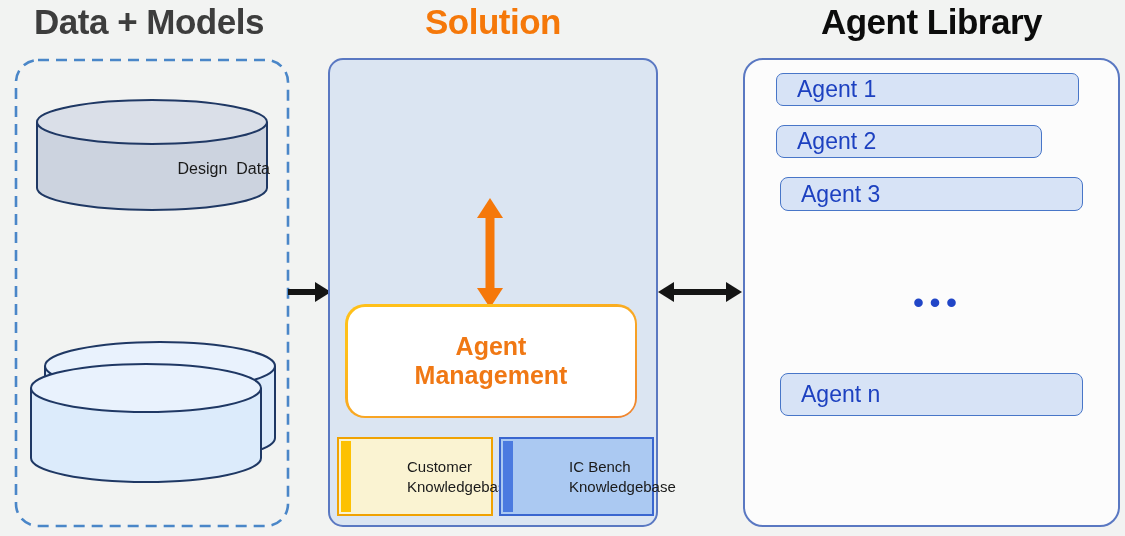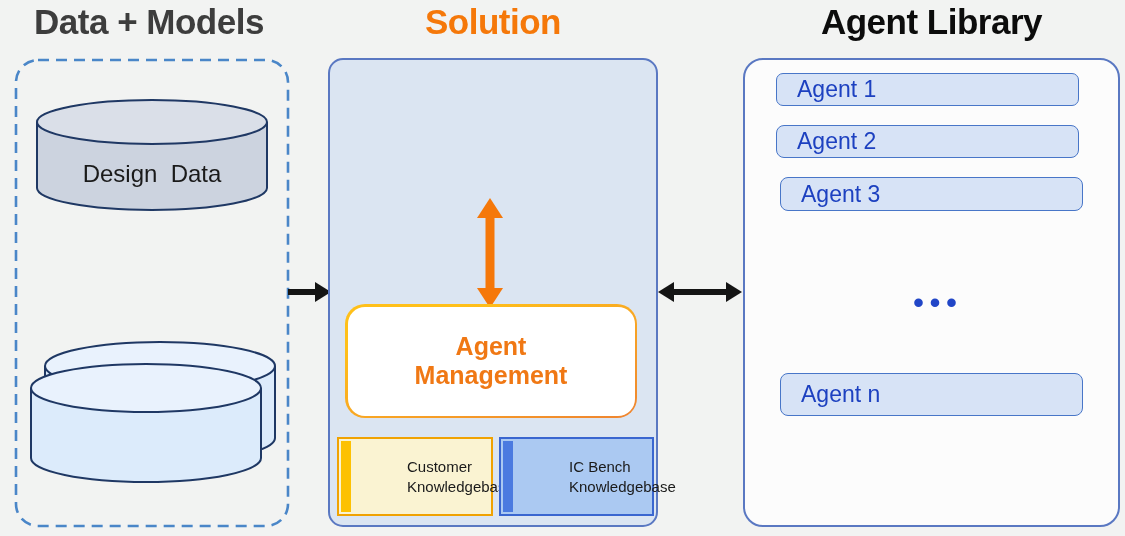--- a/index.html
+++ b/index.html
@@ -16,21 +16,21 @@
   #stage{position:relative;width:1125px;height:536px;background:var(--background);overflow:hidden;}
   .abs{position:absolute;}
   .col-title{font-size:35px;font-weight:700;text-align:center;letter-spacing:-0.5px;}
   #title-data{left:8px;top:2px;width:282px;color:var(--title-dark);}
   #title-solution{left:328px;top:2px;width:330px;color:var(--orange);}
   #title-library{left:743px;top:2px;width:377px;color:#0c0c0c;}
 
   
   #dashed-box{left:14px;top:58px;width:276px;height:470px;}
 
-  .cyl-label{color:var(--text-black);text-align:center;white-space:pre;font-size:24px;}
+  .cyl-label{color:var(--text-black);text-align:right;white-space:pre;font-size:16px;}
   #design-label{left:34px;top:160px;width:236px;}
   #language-label{left:28px;top:428px;width:250px;}
 
   
   #solution-panel{left:328px;top:58px;width:330px;height:469px;background:var(--panel-fill);
     border:2px solid var(--panel-border);border-radius:15px;box-sizing:border-box;}
   .agent-box{width:292px;height:114px;border-radius:20px;box-sizing:border-box;padding:2.5px;
     background:linear-gradient(160deg,var(--gold) 20%,#ef8430 100%);}
   .agent-box-inner{width:100%;height:100%;background:#fff;border-radius:17px;display:flex;
     align-items:center;justify-content:center;box-sizing:border-box;}
@@ -49,21 +49,21 @@
     border:2px solid var(--kb-blue-border);}
   #kb-icbench .kb-stripe{background:var(--kb-blue-stripe);}
 
   
   #library-panel{left:743px;top:58px;width:377px;height:469px;background:var(--library-fill);
     border:2px solid var(--panel-border);border-radius:20px;box-sizing:border-box;}
   .agent-item{height:33px;background:var(--agent-item-fill);border:1.5px solid var(--agent-item-border);
     border-radius:8px;box-sizing:border-box;display:flex;align-items:center;padding-left:20px;
     color:var(--agent-text);font-size:23px;}
   #agent-1{left:776px;top:73px;width:303px;border-radius:7px;}
-  #agent-2{left:776px;top:125px;width:303px;}
+  #agent-2{left:776px;top:125px;width:266px;}
   #agent-3{left:780px;top:177px;width:303px;height:34px;}
   #agent-n{left:780px;top:373px;width:303px;height:43px;}
   #ellipsis{left:878px;top:288px;width:120px;text-align:center;color:#2146c7;
     font-size:30px;font-weight:700;letter-spacing:6px;line-height:1;}
 </style>
 </head>
 <body>
 
 <div id="stage">
 

